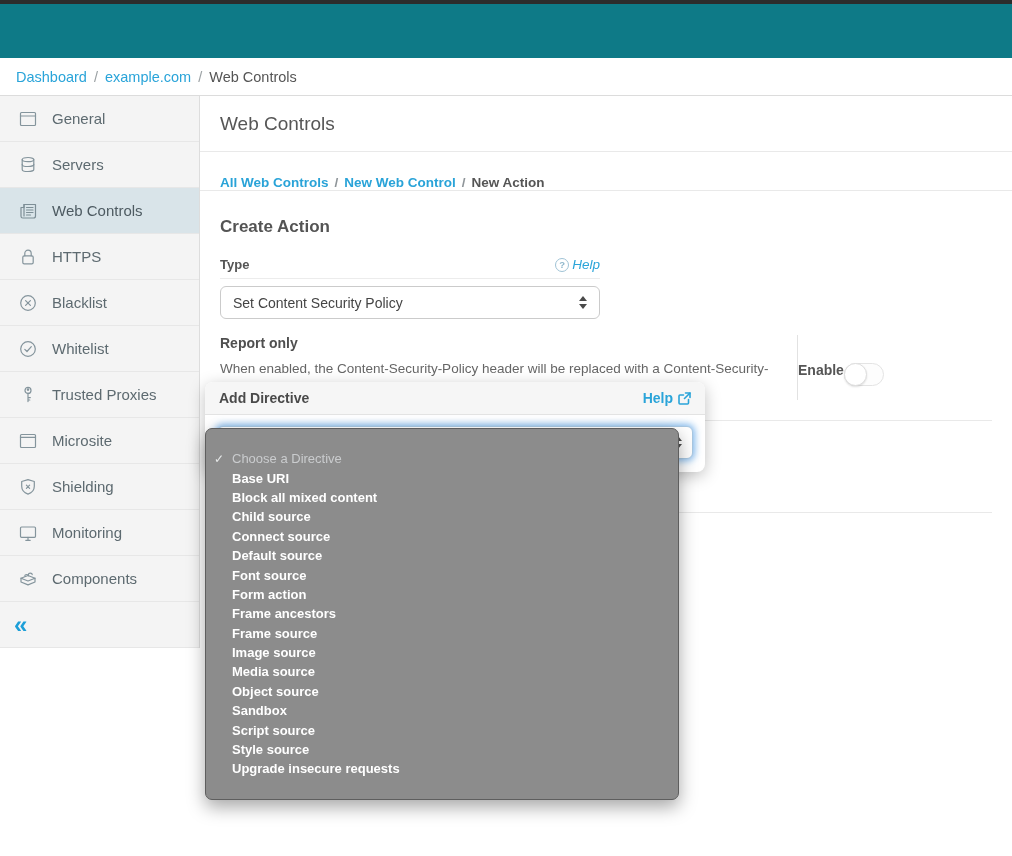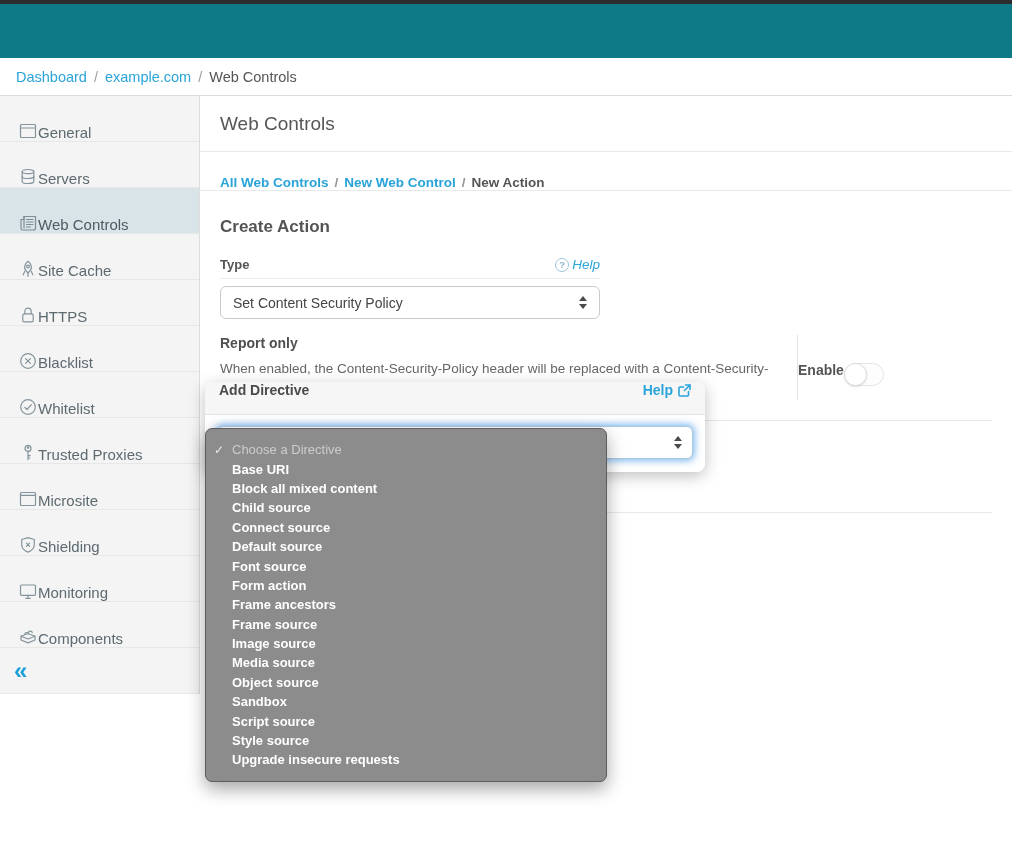--- a/index.html
+++ b/index.html
@@ -25,21 +25,21 @@
     font-size:14.5px; z-index:3;
   }
   .breadbar a { color:#2aa4d9; text-decoration:none; cursor:pointer; }
   .crumb-sep { color:#9aa0a3; margin:0 7px; }
   .crumb-current { color:#555; }
 
   
   .sidebar { position:absolute; top:96px; left:0; width:200px; border-right:1px solid #ddd; z-index:2; }
   .side-item {
     height:46px; background:#f4f4f4; border-bottom:1px solid #e7e7e7;
-    display:flex; align-items:flex-end; padding-left:18px;
+    display:flex; align-items:center; gap:14px; padding-left:18px;
     font-size:15px; color:#5d6a70; cursor:pointer;
   }
   .side-item.active { background:#d9e4e9; color:#4d5a61; }
   .side-item svg { flex:0 0 auto; }
   .side-collapse {
     height:46px; background:#f4f4f4; border-bottom:1px solid #e7e7e7;
     display:flex; align-items:center; padding-left:14px;
     color:#1d9fd8; font-size:24px; font-weight:bold; cursor:pointer;
   }
 
@@ -86,36 +86,36 @@
   }
   .spacer-section { height:92px; border-bottom:1px solid #e9e9e9; }
 
   
   .popup {
     position:absolute; left:205px; top:382px; width:500px; z-index:20;
     background:#fff; border-radius:8px; box-shadow:0 4px 16px rgba(0,0,0,0.25);
   }
   .popup-header {
     height:33px; background:#f6f6f6; border-bottom:1px solid #e3e3e3;
-    border-radius:8px 8px 0 0; display:flex; align-items:flex-start; justify-content:space-between;
+    border-radius:8px 8px 0 0; display:flex; align-items:center; justify-content:space-between;
     padding:0 14px; font-size:14px; font-weight:bold; color:#4a4a4a;gap:37px;
   }
   .popup-help { display:flex; align-items:center; gap:5px; color:#2aa4d9; font-size:14px; font-weight:bold; text-decoration:none; cursor:pointer; }
   .popup-body { padding:11px 12px 13px; }
   .popup-select {
     height:33px; background:#fff; border:1px solid #a9c8e2; border-radius:6px;
     box-shadow:0 0 7px 2px rgba(92,164,232,0.75);
     display:flex; align-items:center; justify-content:flex-end; padding-right:10px; cursor:pointer;
   }
 
   
   .dropdown {
-    position:absolute; left:205px; top:428px; width:402px; z-index:30;
+    position:absolute; left:205px; top:428px; width:474px; z-index:30;
     background:#8c8c8c; border:1px solid #5e5e5e; border-radius:7px;
-    box-shadow:0 7px 18px rgba(0,0,0,0.35); padding:11px 0;
+    box-shadow:0 7px 18px rgba(0,0,0,0.35); padding:20px 0;
   }
   .dd-option {
     height:19.4px; display:flex; align-items:center; padding-left:26px;
     font-size:13px; font-weight:bold; color:#ffffff; position:relative;
     white-space:nowrap; cursor:pointer;
   }
   .dd-option:first-of-type { color:#caccce; font-weight:normal; }
   .dd-option:first-of-type::before {
     content:"\2713"; position:absolute; left:8px; font-size:12px; color:#e6e8e8;
   }
@@ -163,28 +163,20 @@
       </svg>
     <span>Servers</span>
   </div>
   <div class="side-item active">
     <svg width="20" height="20" viewBox="0 0 20 20" stroke="#7d8e96" stroke-width="1.2" fill="none" stroke-linecap="round" stroke-linejoin="round">
         <path d="M6 3.5h11.5V15a2 2 0 0 1-2 2H4.8A1.8 1.8 0 0 1 3 15.2V6.5h3z"></path>
         <path d="M6 3.5V15"></path>
         <path d="M8.5 6.5h6.5M8.5 9h6.5M8.5 11.5h6.5M8.5 14h4"></path>
       </svg>
     <span>Web Controls</span>
-  </div>
-  <div class="side-item">
-    <svg width="20" height="20" viewBox="0 0 20 20" stroke="#84949c" stroke-width="1.2" fill="none" stroke-linecap="round" stroke-linejoin="round">
-        <path d="M10 2.3c2.4 1.8 3.4 4.5 3.4 7l-3.4 5-3.4-5c0-2.5 1-5.2 3.4-7z"></path>
-        <circle cx="10" cy="7.6" r="1.4"></circle>
-        <path d="M6.8 12.2L5.2 15.8M13.2 12.2l1.6 3.6M10 14.8v2.7"></path>
-      </svg>
-    <span>Site Cache</span>
   </div>
   <div class="side-item">
     <svg width="20" height="20" viewBox="0 0 20 20" stroke="#84949c" stroke-width="1.2" fill="none" stroke-linecap="round">
         <rect x="4.8" y="8.8" width="10.4" height="8" rx="1.4"></rect>
         <path d="M6.8 8.8V6.4a3.2 3.2 0 0 1 6.4 0v2.4"></path>
       </svg>
     <span>HTTPS</span>
   </div>
   <div class="side-item">
     <svg width="20" height="20" viewBox="0 0 20 20" stroke="#84949c" stroke-width="1.2" fill="none" stroke-linecap="round">

